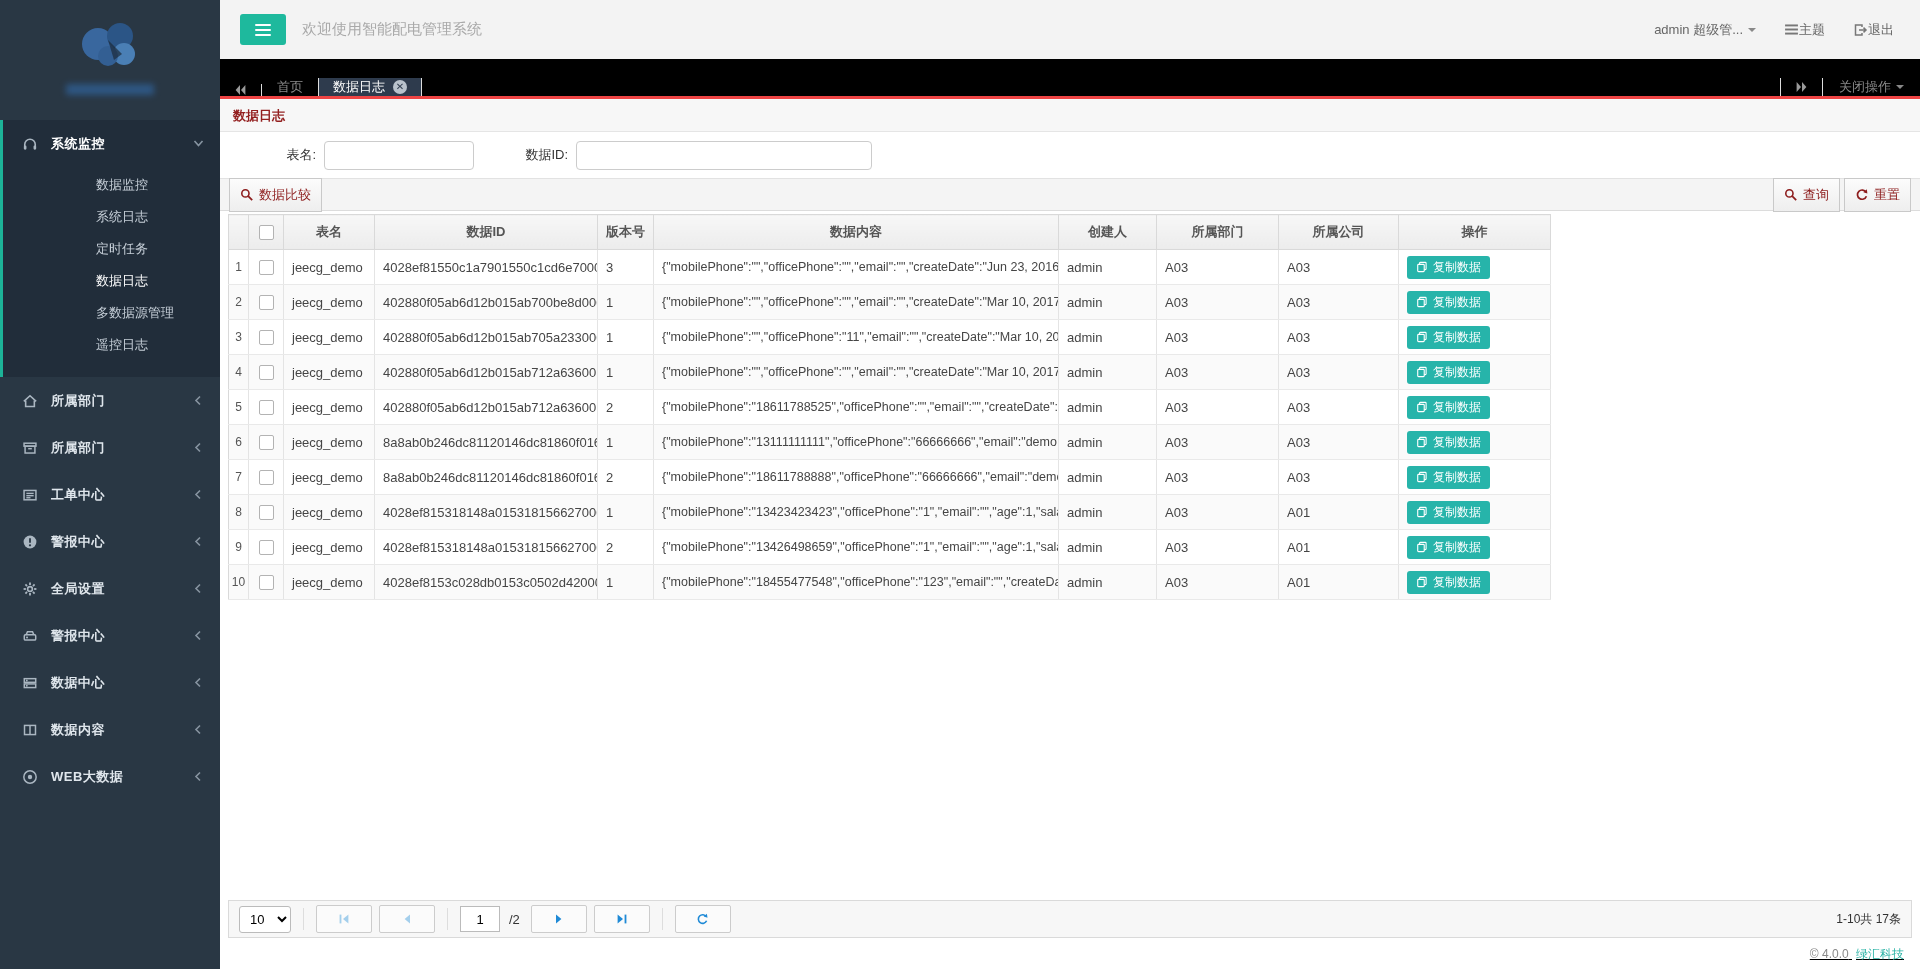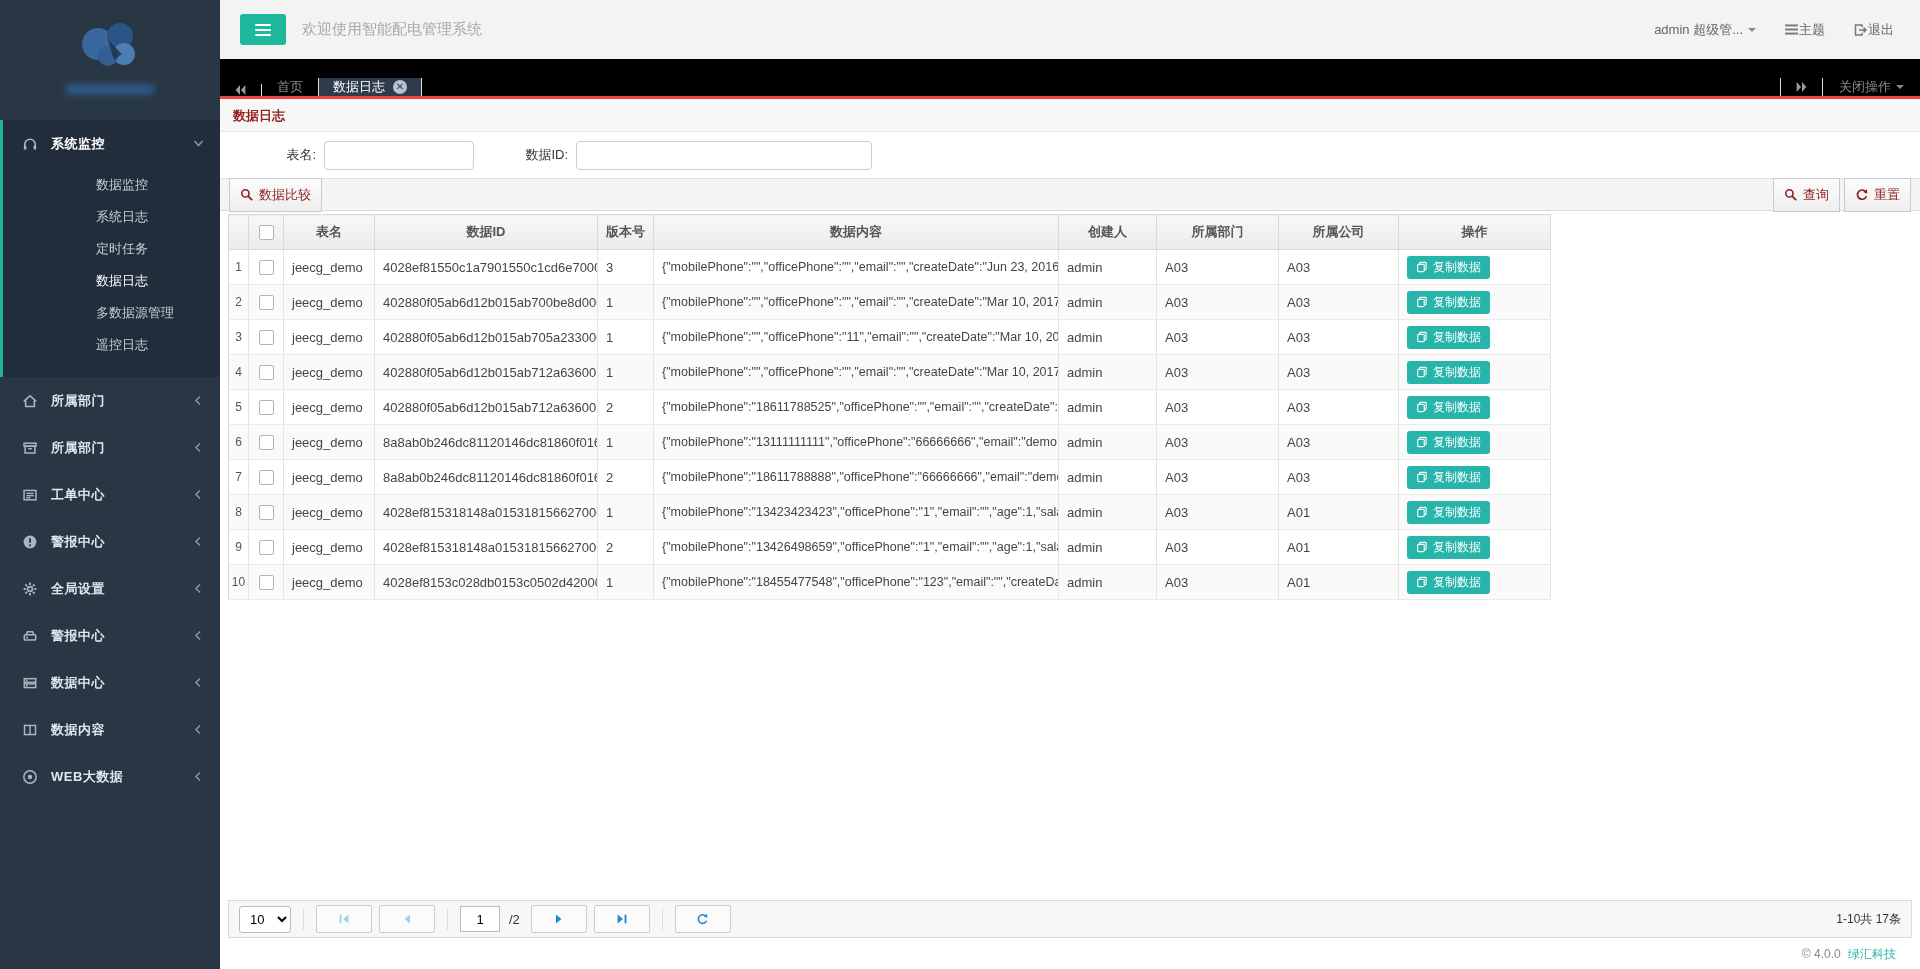--- a/index.html
+++ b/index.html
@@ -98,22 +98,22 @@
            color:#444; font-size:12px; }
   .pager select { width:52px; height:27px; border:1px solid #bbb; border-radius:3px; background:#fff;
                   font-size:13px; padding-left:6px; }
   .psep { width:1px; height:22px; background:#ddd; margin:0 5px; }
   .pbtn { width:56px; height:28px; background:#fbfbfb; border:1px solid #ccc; border-radius:2px;
           display:flex; align-items:center; justify-content:center; cursor:pointer; }
   .page-input { width:40px; height:26px; border:1px solid #bbb; text-align:center; font-size:13px; }
   .ptotal { margin:0 4px 0 2px; color:#333; font-size:13px; }
   .pager-summary { margin-left:auto; color:#333; }
 
-  .footer { position:absolute; left:0; right:8px; bottom:0; height:29px; line-height:29px;
-            text-align:right; padding-right:16px; font-size:12px; background:#fff; }
+  .footer { position:absolute; left:0; right:0; bottom:0; height:29px; line-height:29px;
+            text-align:right; padding-right:16px; font-size:12px; background:#fff;text-decoration:underline; }
   .footer .ver { color:#8a8a8a; }
   .footer .brand { color:#2ab3a5; margin-left:4px; }
 
   svg { display:block; }
 </style>
 </head>
 <body>
 
 <div class="app">
 

